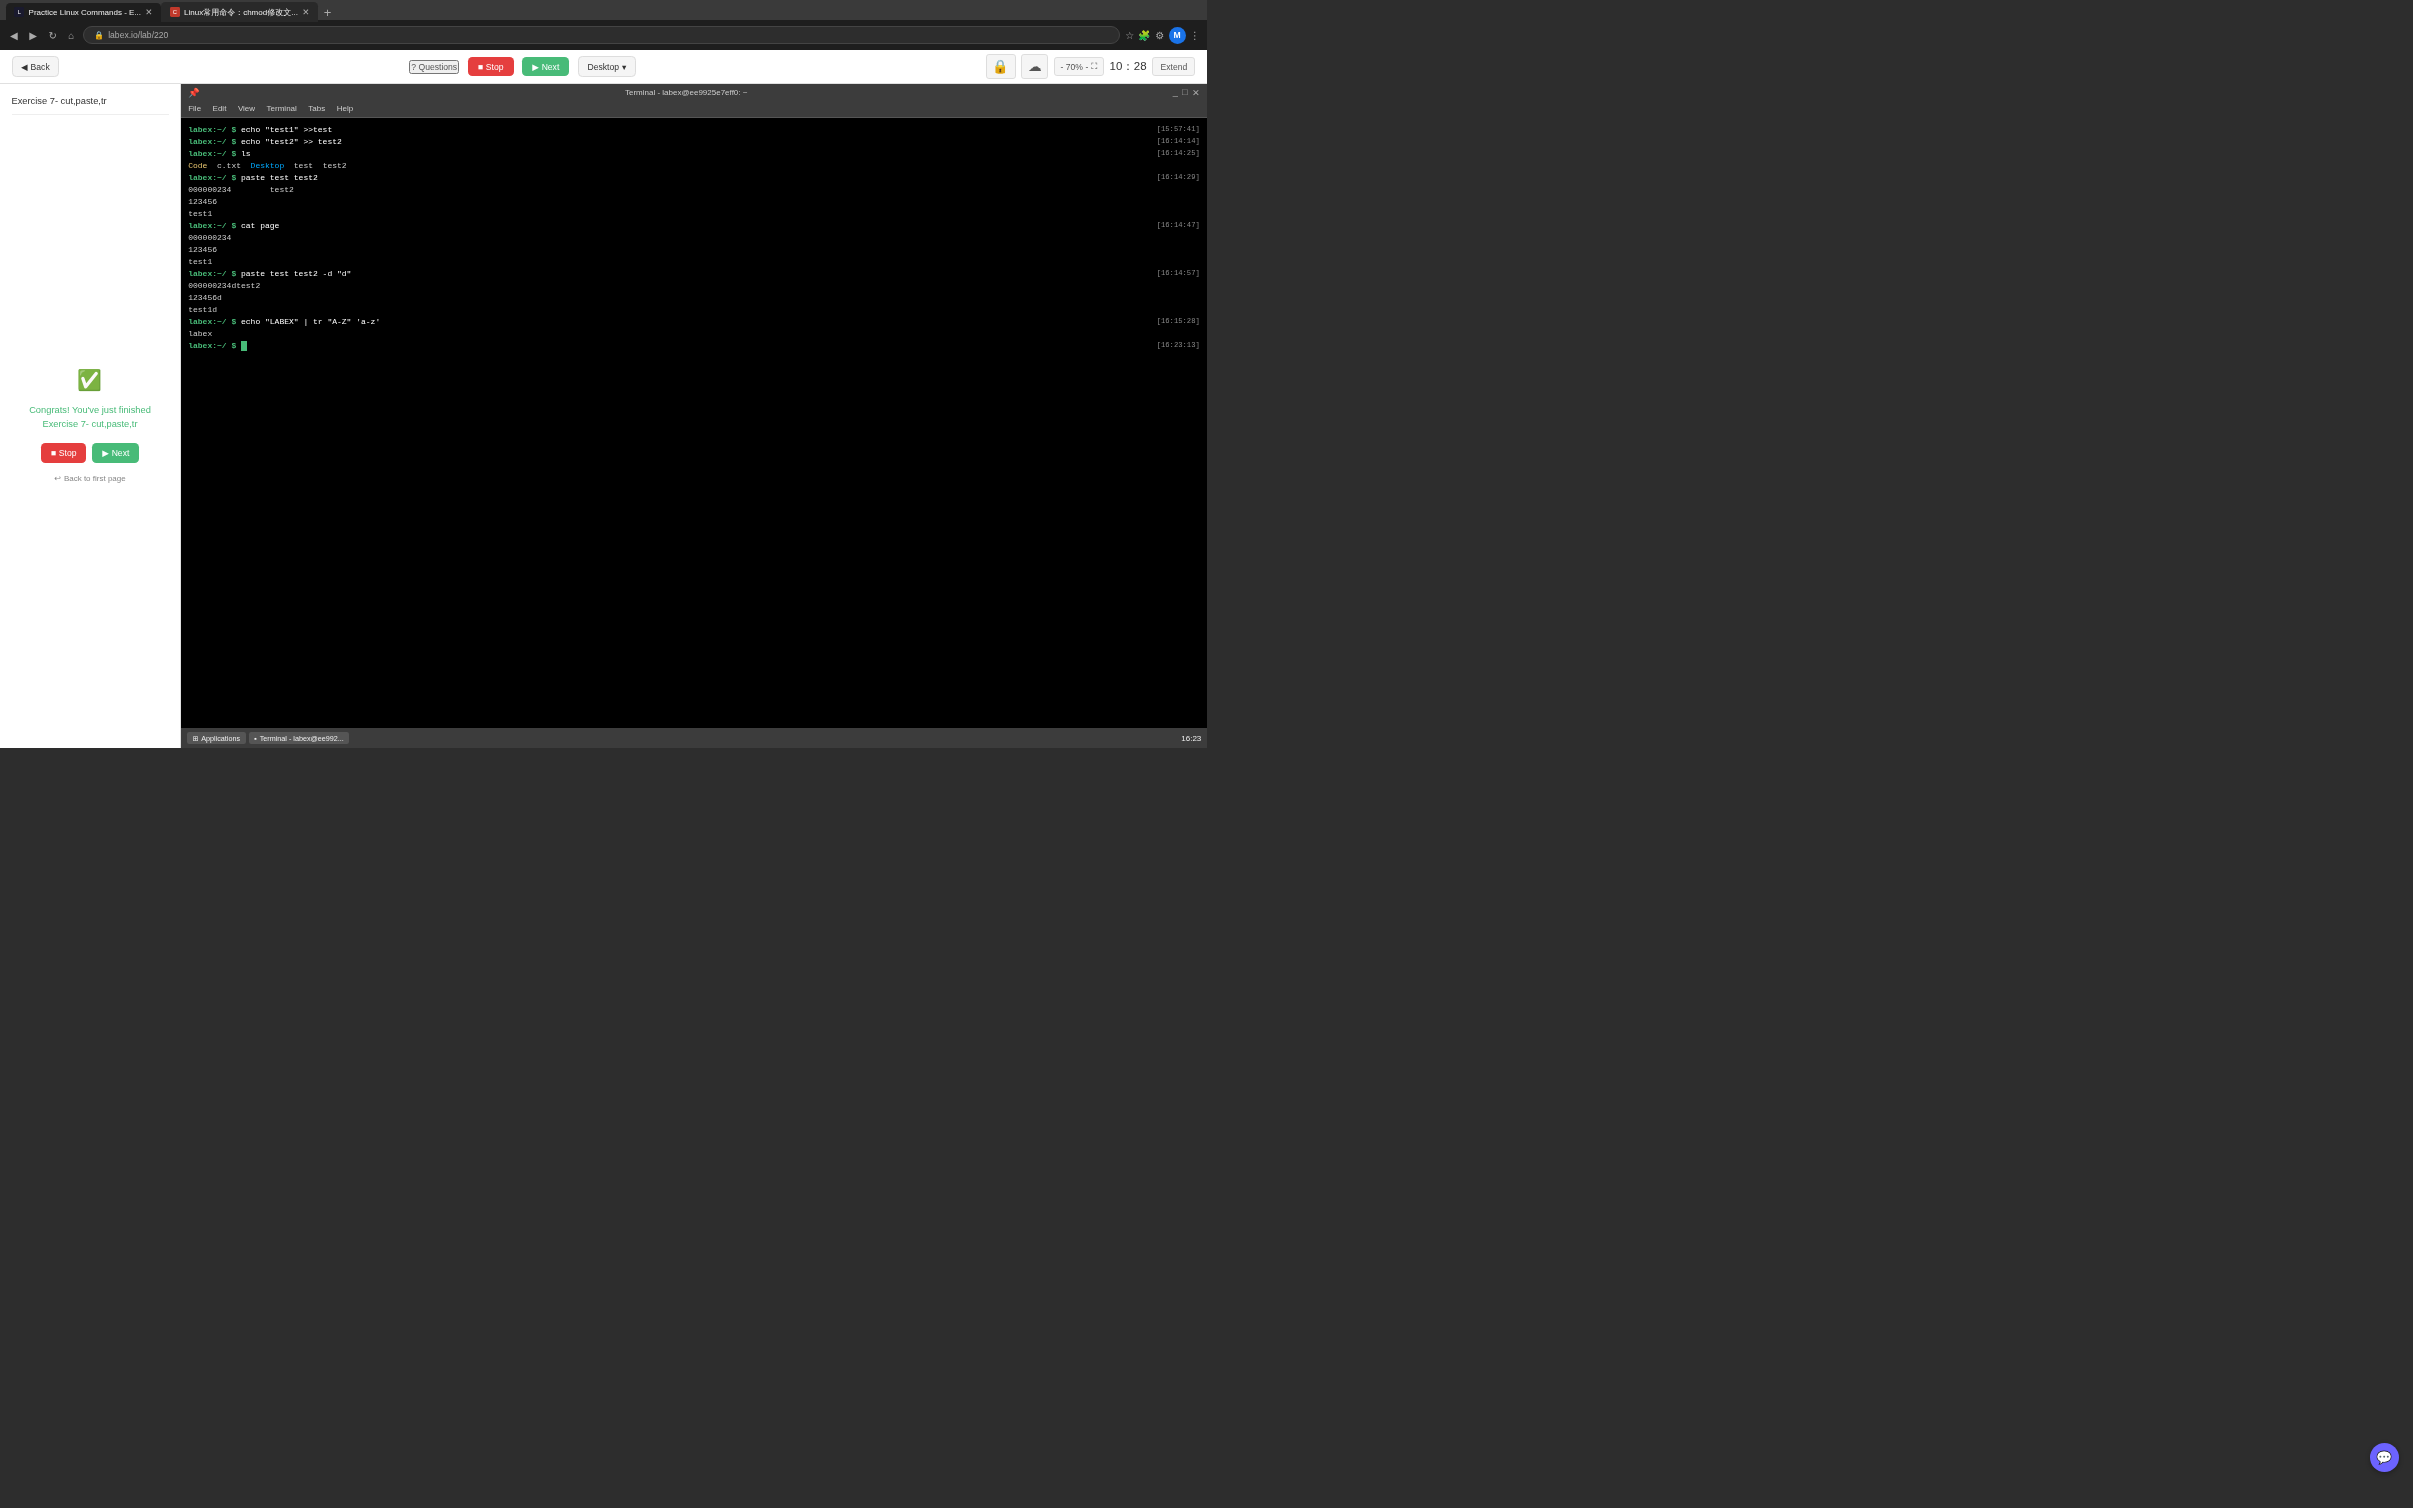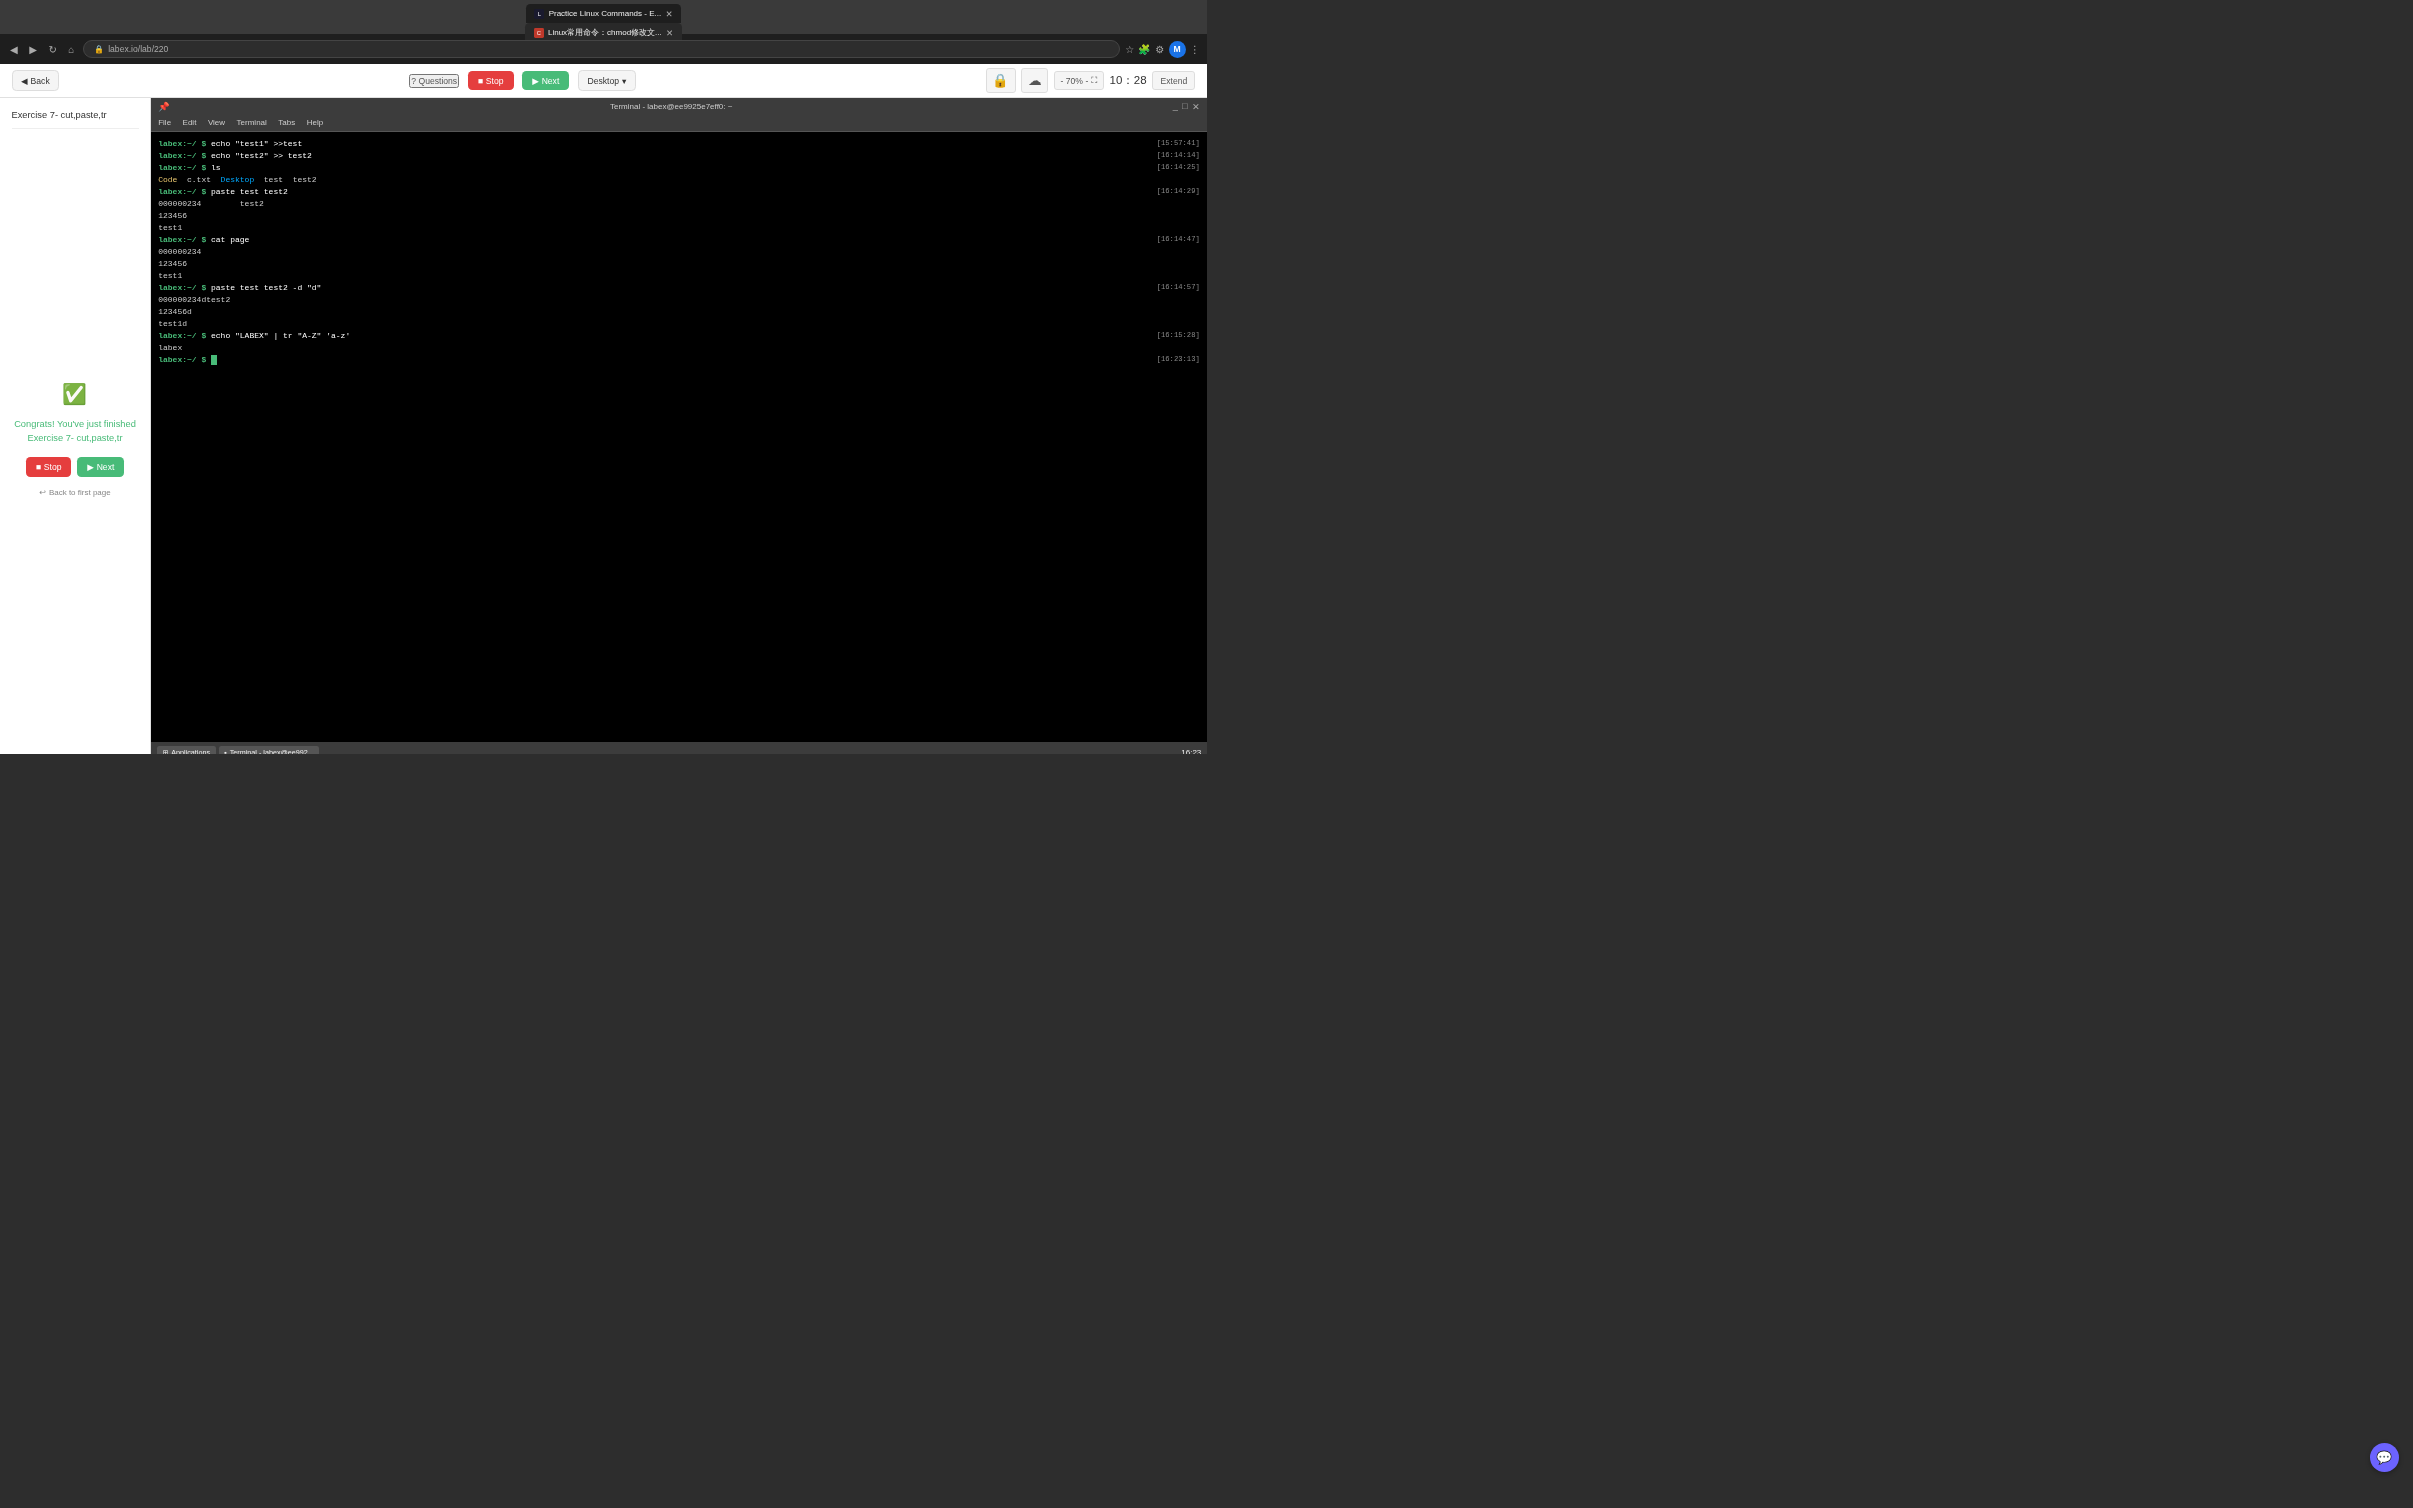--- a/index.html
+++ b/index.html
@@ -1,20 +1,20 @@
 <!DOCTYPE html>
 <html style="font-size:11.5px"><head>
   <meta charset="utf-8">
   <style>
     * { box-sizing: border-box; margin: 0; padding: 0; }
     body { font-family: 'Segoe UI', Arial, sans-serif; background: #2d2d2d; width: 1207px; height: 754px; overflow: hidden; font-size: 8.6px; }
 
     
     .browser-chrome { background: #292929; width: 100%; }
-    .tab-bar { display: flex; align-items: center; background: #3a3a3a; padding: 4.3px 5.7px 0; height: 34px; flex-direction: column; }
+    .tab-bar { display: flex; align-items: center; background: #3a3a3a; padding: 4.3px 5.7px 0; height: 20px; }
     .tab { display: flex; align-items: center; background: #292929; border-radius: 4.3px 4.3px 0 0; padding: 4.3px 8.6px; color: #eee; font-size: 8px; gap: 4.3px; min-width: 115px; }
     .tab.active { background: #1e1e1e; }
     .tab-icon { width: 10px; height: 10px; border-radius: 1.4px; background: #4a90d9; flex-shrink: 0; display: flex; align-items: center; justify-content: center; font-size: 5.7px; color: white; }
     .tab-icon.labex { background: #1a1a2e; }
     .tab-icon.chmod { background: #c0392b; }
     .tab-close { margin-left: auto; cursor: pointer; color: #aaa; font-size: 8.6px; }
     .tab-add { background: none; border: none; color: #aaa; font-size: 13px; cursor: pointer; padding: 2.9px 5.7px; }
 
     .nav-bar { display: flex; align-items: center; background: #1e1e1e; padding: 4.3px 7.2px; gap: 5.7px; height: 30px; }
     .nav-btn { background: none; border: none; color: #aaa; cursor: pointer; font-size: 10px; padding: 2.9px; }
@@ -33,21 +33,21 @@
     .toolbar-right { display: flex; align-items: center; gap: 5.7px; margin-left: auto; }
     .icon-btn { background: #f5f5f5; border: 0.7px solid #ddd; border-radius: 2.9px; padding: 3.6px 5.7px; cursor: pointer; color: #555; }
     .zoom-control { display: flex; align-items: center; background: #f5f5f5; border: 0.7px solid #ddd; border-radius: 2.9px; padding: 2.9px 5.7px; color: #555; font-size: 8.6px; gap: 2.9px; }
     .time-display { font-size: 11.5px; font-weight: normal; color: #333; }
     .extend-btn { background: #f5f5f5; border: 0.7px solid #ddd; border-radius: 2.9px; padding: 3.6px 7.2px; cursor: pointer; color: #555; font-size: 8.6px; }
 
     
     .main-content { display: flex; height: calc(754px - 26px - 30px - 34px); }
 
     
-    .left-panel { width: 151px; background: #fff; border-right: 0.7px solid #e0e0e0; padding: 11.5px; display: flex; flex-direction: column; align-items: center; flex-shrink: 0; }
+    .left-panel { width: 181px; background: #fff; border-right: 0.7px solid #e0e0e0; padding: 11.5px; display: flex; flex-direction: column; align-items: center; flex-shrink: 0; }
     .exercise-title { font-size: 9.3px; color: #333; font-weight: 500; padding-bottom: 8.6px; border-bottom: 0.7px solid #eee; width: 100%; }
 
     .success-section { display: flex; flex-direction: column; align-items: center; justify-content: center; flex: 1; gap: 11.5px; }
     .success-icon { color: #48bb78; font-size: 20px; }
     .success-text { color: #48bb78; font-size: 9.3px; text-align: center; line-height: 1.5; }
 
     .action-buttons { display: flex; gap: 5.7px; }
     .stop-btn-sm { background: #e53e3e; color: white; border: none; border-radius: 4.3px; padding: 5px 10px; cursor: pointer; font-size: 8.6px; display: flex; align-items: center; gap: 2.9px; }
     .next-btn-sm { background: #48bb78; color: white; border: none; border-radius: 4.3px; padding: 5px 10px; cursor: pointer; font-size: 8.6px; display: flex; align-items: center; gap: 2.9px; }
     .back-link { color: #888; font-size: 8px; cursor: pointer; display: flex; align-items: center; gap: 2.9px; }

